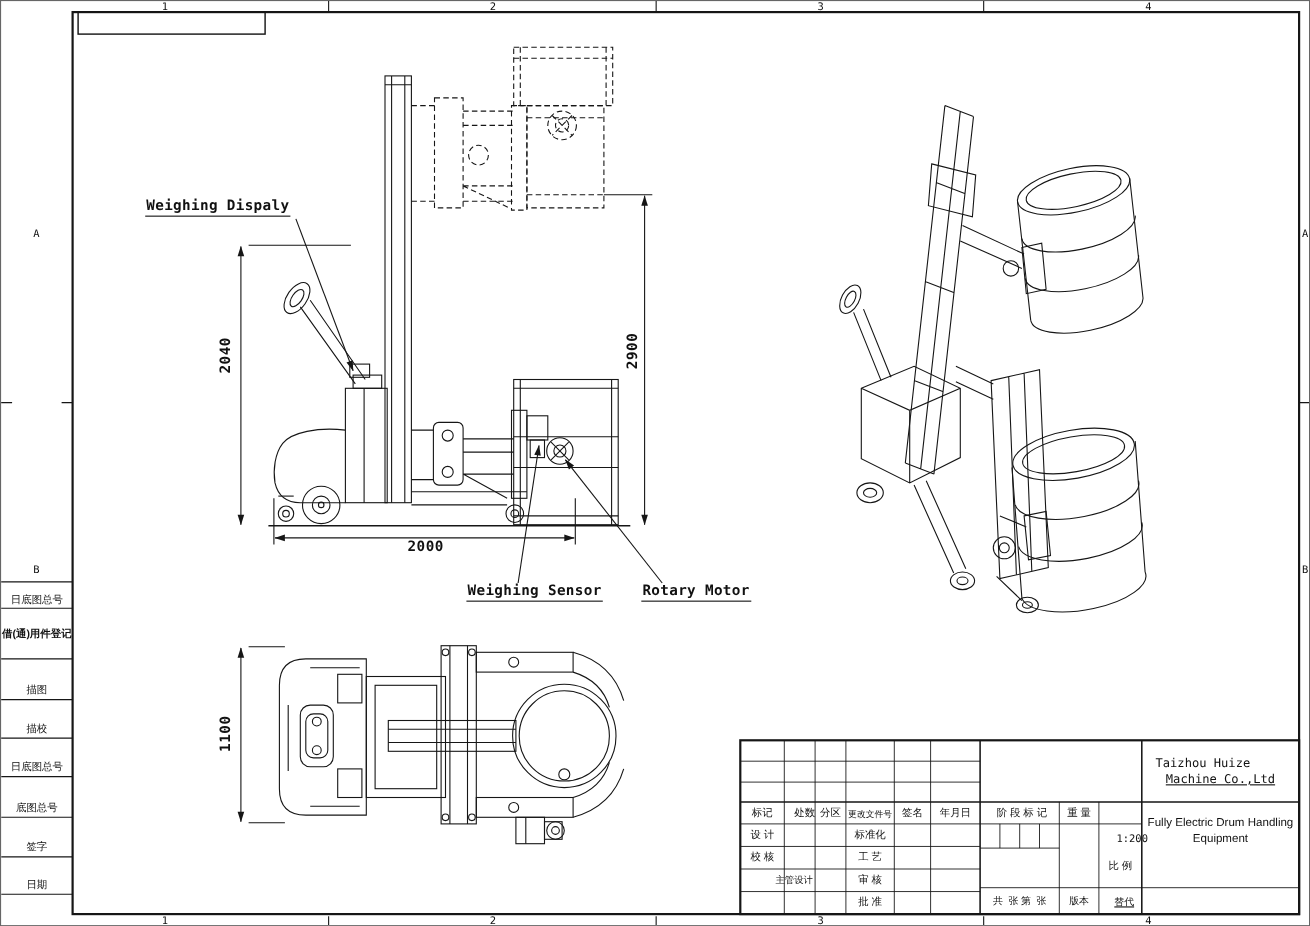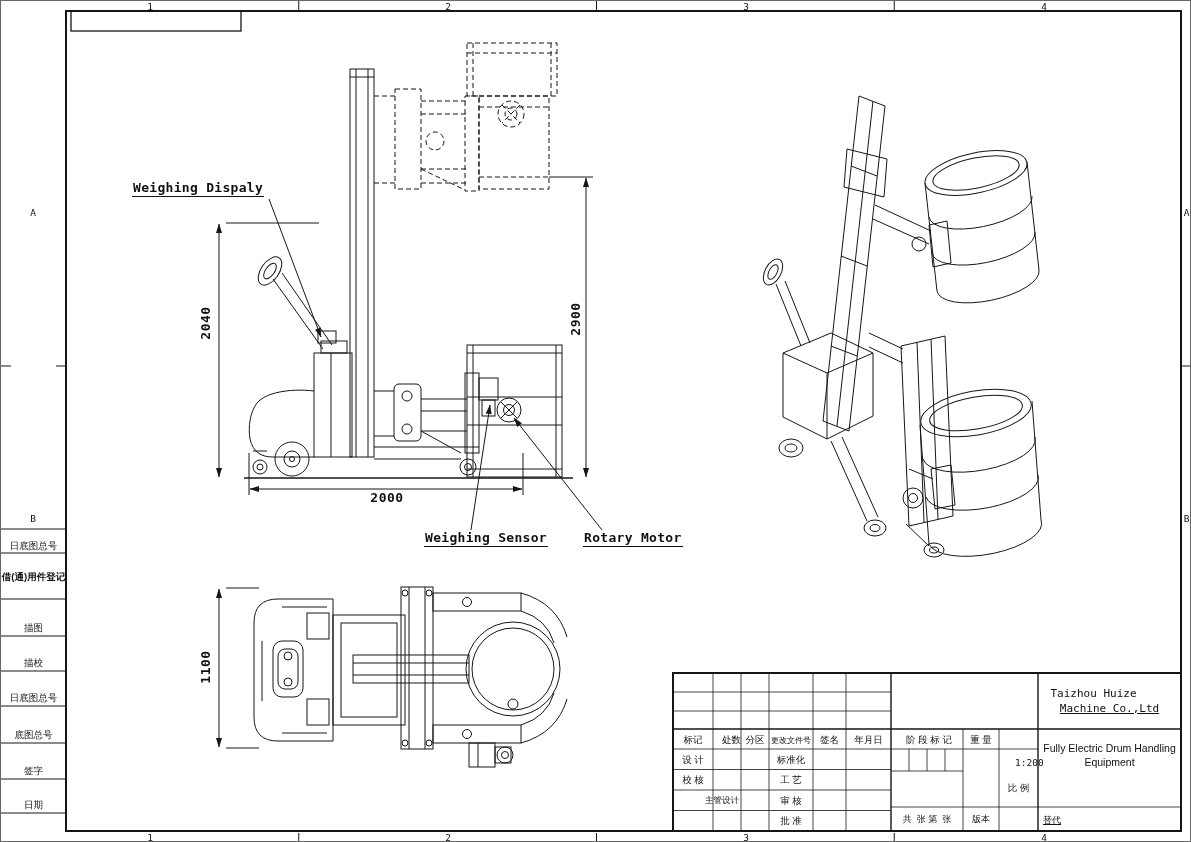--- a/index.html
+++ b/index.html
@@ -253,16 +253,16 @@
     <div class="txt cn tb s95" style="left:672px;top:814px;width:40px;"></div>
     <div class="txt cn tb s95" style="left:768px;top:814px;width:44px;">批 准</div>
 
     <div class="txt cn tb s95" style="left:890px;top:733px;width:76px;">阶 段 标 记</div>
     <div class="txt cn tb s95" style="left:962px;top:733px;width:36px;">重 量</div>
     <div class="txt cn tb s95" style="left:998px;top:733px;width:39px;margin-top:48px;">比 例</div>
     <div class="txt tb s95" style="left:998px;top:756px;width:39px;padding-left:16px;">1:200</div>
 
     <div class="txt cn tb s9" style="left:890px;top:813px;width:72px;">共  张 第  张</div>
     <div class="txt cn tb s9" style="left:962px;top:813px;width:36px;">版本</div>
-    <div class="txt cn s9" style="left:1042px;top:813px;text-decoration:underline;">替代</div>
+    <div class="txt cn s9" style="left:1012px;top:813px;text-decoration:underline;">替代</div>
   </div>
 
 </div>
 
 </body></html>

